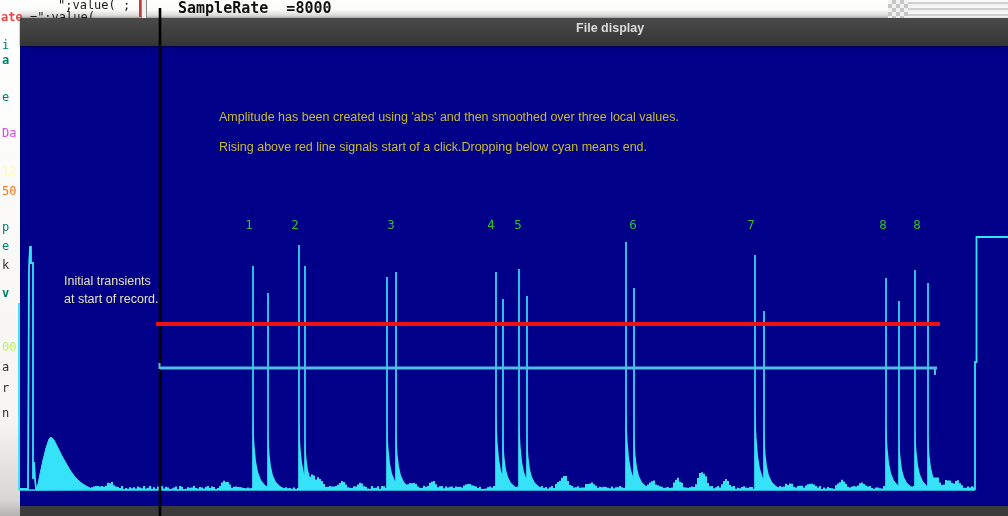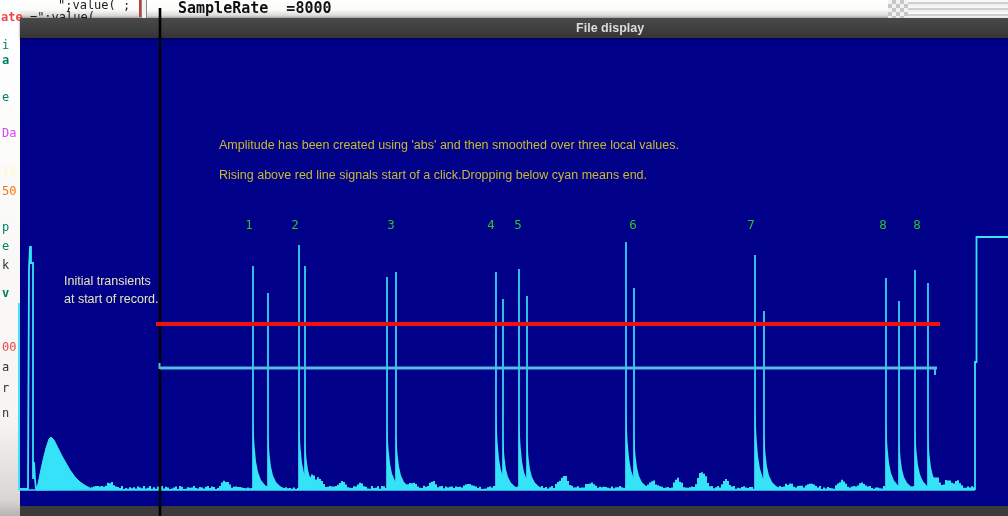--- a/index.html
+++ b/index.html
@@ -20,32 +20,32 @@
   #sample-rate{position:absolute;left:150px;top:-1px;z-index:2;
     font-family:"DejaVu Sans Mono","Liberation Mono",monospace;font-size:15px;font-weight:bold;color:#111;white-space:pre;margin-left:28px;}
   #scroll-checker{position:absolute;left:888px;top:0;width:20px;height:18px;z-index:2;
     background:repeating-conic-gradient(#c6c6c6 0% 25%,#f2f2f2 0% 50%) 0 0/8px 8px;}
   #scroll-track{position:absolute;left:908px;top:0;width:100px;height:18px;z-index:2;
     background:repeating-linear-gradient(180deg,#f8f8f8 0 2px,#cfcfcf 2px 4px,#f0f0ef 4px 6px);}
   .left-frag{position:absolute;left:2px;z-index:2;font-family:"DejaVu Sans Mono","Liberation Mono",monospace;
     font-size:12px;white-space:pre;}
 
   
-  #fd-titlebar{position:absolute;left:20px;top:18px;width:988px;height:20px;z-index:3;
+  #fd-titlebar{position:absolute;left:20px;top:18px;width:988px;height:28px;z-index:3;
     background:linear-gradient(180deg,#4a4a4a,#353535);box-shadow:0 1px 2px rgba(0,0,0,.5);}
   #fd-title{position:absolute;left:567px;top:3px;transform:translateX(-16%);
     font-size:12.5px;font-weight:bold;color:#dcdcdc;white-space:nowrap;}
   #fd-canvas{position:absolute;left:20px;top:38px;width:988px;height:468px;background:#000088;z-index:2;}
   #fd-bottom{position:absolute;left:20px;top:506px;width:988px;height:10px;background:#3b3b3b;z-index:2;}
 
   
   #plot-svg{position:absolute;left:0;top:0;width:1008px;height:516px;z-index:4;pointer-events:none;}
 
   
-  .note{position:absolute;left:219px;color:#c9ba33;font-size:12.5px;line-height:16px;z-index:5;margin-top:28px;}
+  .note{position:absolute;left:219px;color:#c9ba33;font-size:12.5px;line-height:16px;z-index:5;}
   #note1{top:109px;}
   #note2{top:139px;}
   #note3{top:169px;width:556px;}
   #initial-label{position:absolute;left:44px;top:272px;color:#e9e5b9;font-size:12.5px;line-height:18px;z-index:5;margin-left:20px;}
   .click-label{position:absolute;top:217px;transform:translateX(-50%);z-index:5;
     font-family:"DejaVu Sans Mono","Liberation Mono",monospace;font-size:12.5px;color:#2cc32c;}
 </style>
 </head>
 <body>
 
@@ -64,21 +64,21 @@
       <span class="left-frag" style="top: 38px; color: rgb(0, 128, 106);">i</span>
       <span class="left-frag" style="top: 53px; color: rgb(0, 128, 106); font-weight: bold;">a</span>
       <span class="left-frag" style="top: 90px; color: rgb(0, 128, 106);">e</span>
       <span class="left-frag" style="top: 126px; color: #d946ef;">Da</span>
       <span class="left-frag" style="top: 164px; color: #fef9c3;">12</span>
       <span class="left-frag" style="top: 184px; color: #f97316;">50</span>
       <span class="left-frag" style="top: 220px; color: rgb(0, 128, 106);">p</span>
       <span class="left-frag" style="top: 239px; color: rgb(0, 128, 106);">e</span>
       <span class="left-frag" style="top: 258px; color: rgb(51, 51, 51);">k</span>
       <span class="left-frag" style="top: 286px; color: rgb(0, 128, 106); font-weight: bold;">v</span>
-      <span class="left-frag" style="top: 340px; color: #ef4444;">00</span>
+      <span class="left-frag" style="top: 340px; color: #bef264;">00</span>
       <span class="left-frag" style="top: 360px; color: rgb(51, 51, 51);">a</span>
       <span class="left-frag" style="top: 381px; color: rgb(51, 51, 51);">r</span>
       <span class="left-frag" style="top: 406px; color: rgb(51, 51, 51);">n</span>
     </div>
 
   <div id="fd-titlebar">
     <span id="fd-title">File display</span>
   </div>
   <div id="fd-canvas"></div>
   <div id="fd-bottom"></div>

